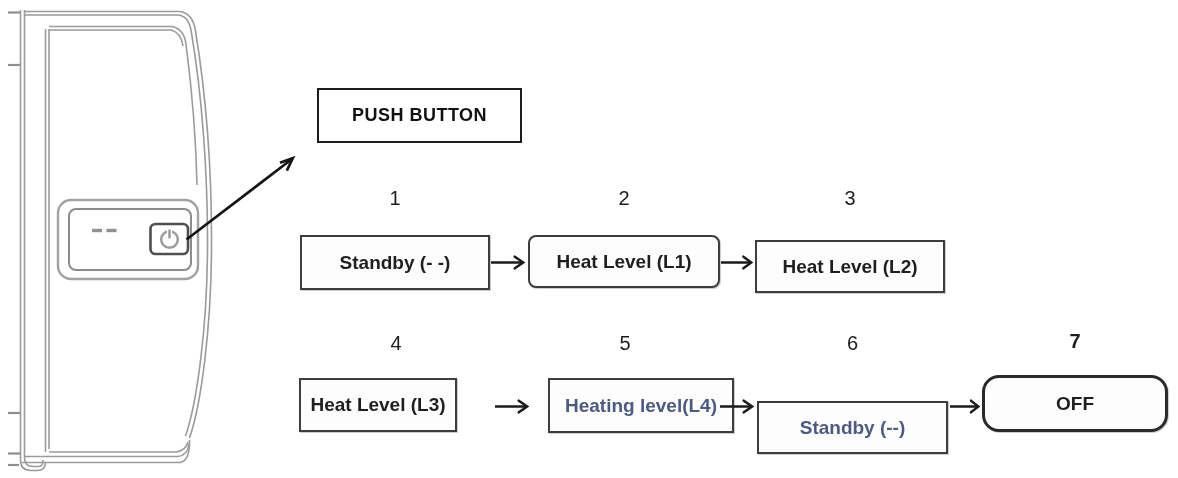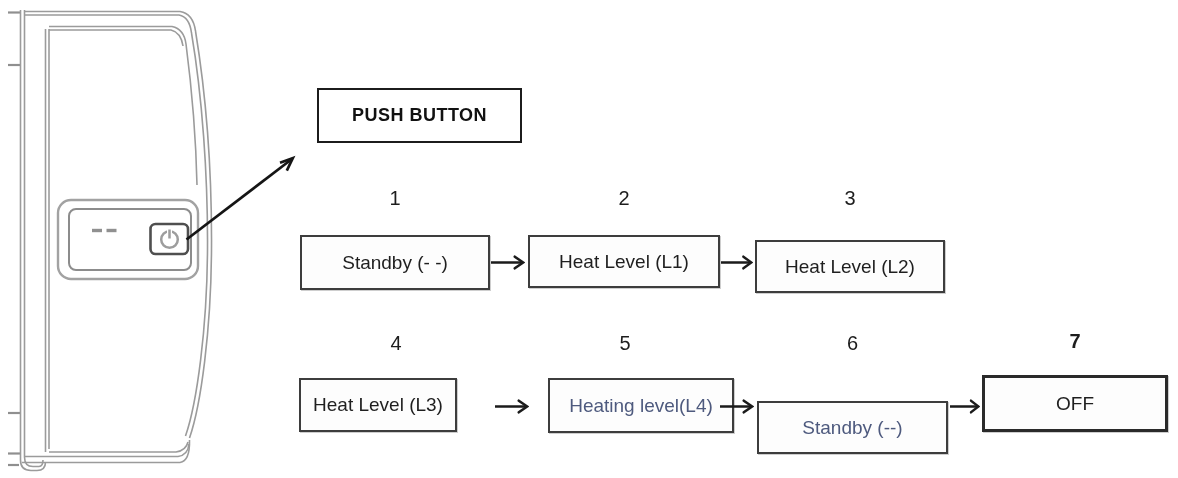--- a/index.html
+++ b/index.html
@@ -11,22 +11,23 @@
   .callout{
     position:absolute;box-sizing:border-box;border:2px solid #1c1c1c;background:#fff;
     display:flex;align-items:center;justify-content:center;
     font-size:18px;font-weight:bold;color:#111;letter-spacing:.5px;margin-left:12px;
   }
   .flowbox{
     position:absolute;box-sizing:border-box;border:2px solid #3d3d3d;background:#fdfdfd;
     display:flex;align-items:center;justify-content:center;
     font-size:19px;color:#1f1f1f;white-space:nowrap;
     box-shadow:1px 1px 0 rgba(60,60,60,.25);
+    font-weight:bold;
   }
-  .flowbox.thick{border-width:3px;border-color:#2a2a2a;}
+  .flowbox.thick{border-width:3px;border-color:#2a2a2a;border-radius:17px;}
   .flowbox.tint{color:#4e5a7e;}
   .stepnum{
     position:absolute;text-align:center;font-size:20px;color:#1d1d1d;height:24px;line-height:24px;
   }
   .stepnum.bold{font-weight:bold;}
   .harrow{
     position:absolute;height:17px;fill:none;stroke:#1b1b1b;stroke-width:2.4;
     stroke-linecap:round;stroke-linejoin:miter;
   }
 </style>
@@ -91,21 +92,21 @@
     </g>
   </svg>
 
   <div class="callout" style="left:305px;top:88px;width:205px;height:55px;">PUSH BUTTON</div>
 
   <div class="stepnum" style="left:300px;top:186px;width:190px;">1</div>
   <div class="stepnum" style="left:528px;top:186px;width:192px;">2</div>
   <div class="stepnum" style="left:755px;top:186px;width:190px;">3</div>
 
   <div class="flowbox" style="left:300px;top:235px;width:190px;height:55px;">Standby (- -)</div>
-  <div class="flowbox" style="left:528px;top:235px;width:192px;height:53px;">Heat Level (L1)</div>
+  <div class="flowbox" style="left:528px;top:235px;width:192px;height:53px;border-radius:8px;">Heat Level (L1)</div>
   <div class="flowbox" style="left:755px;top:240px;width:190px;height:53px;">Heat Level (L2)</div>
 
   <svg class="harrow" style="left:491px;top:254px;width:34px;" viewBox="0 0 36 16" preserveAspectRatio="none">
       <path d="M0,8 H33"></path>
       <path d="M25,2.5 L34,8 L25,13.5"></path>
     </svg>
   <svg class="harrow" style="left:721px;top:254px;width:32px;" viewBox="0 0 36 16" preserveAspectRatio="none">
       <path d="M0,8 H33"></path>
       <path d="M25,2.5 L34,8 L25,13.5"></path>
     </svg>

